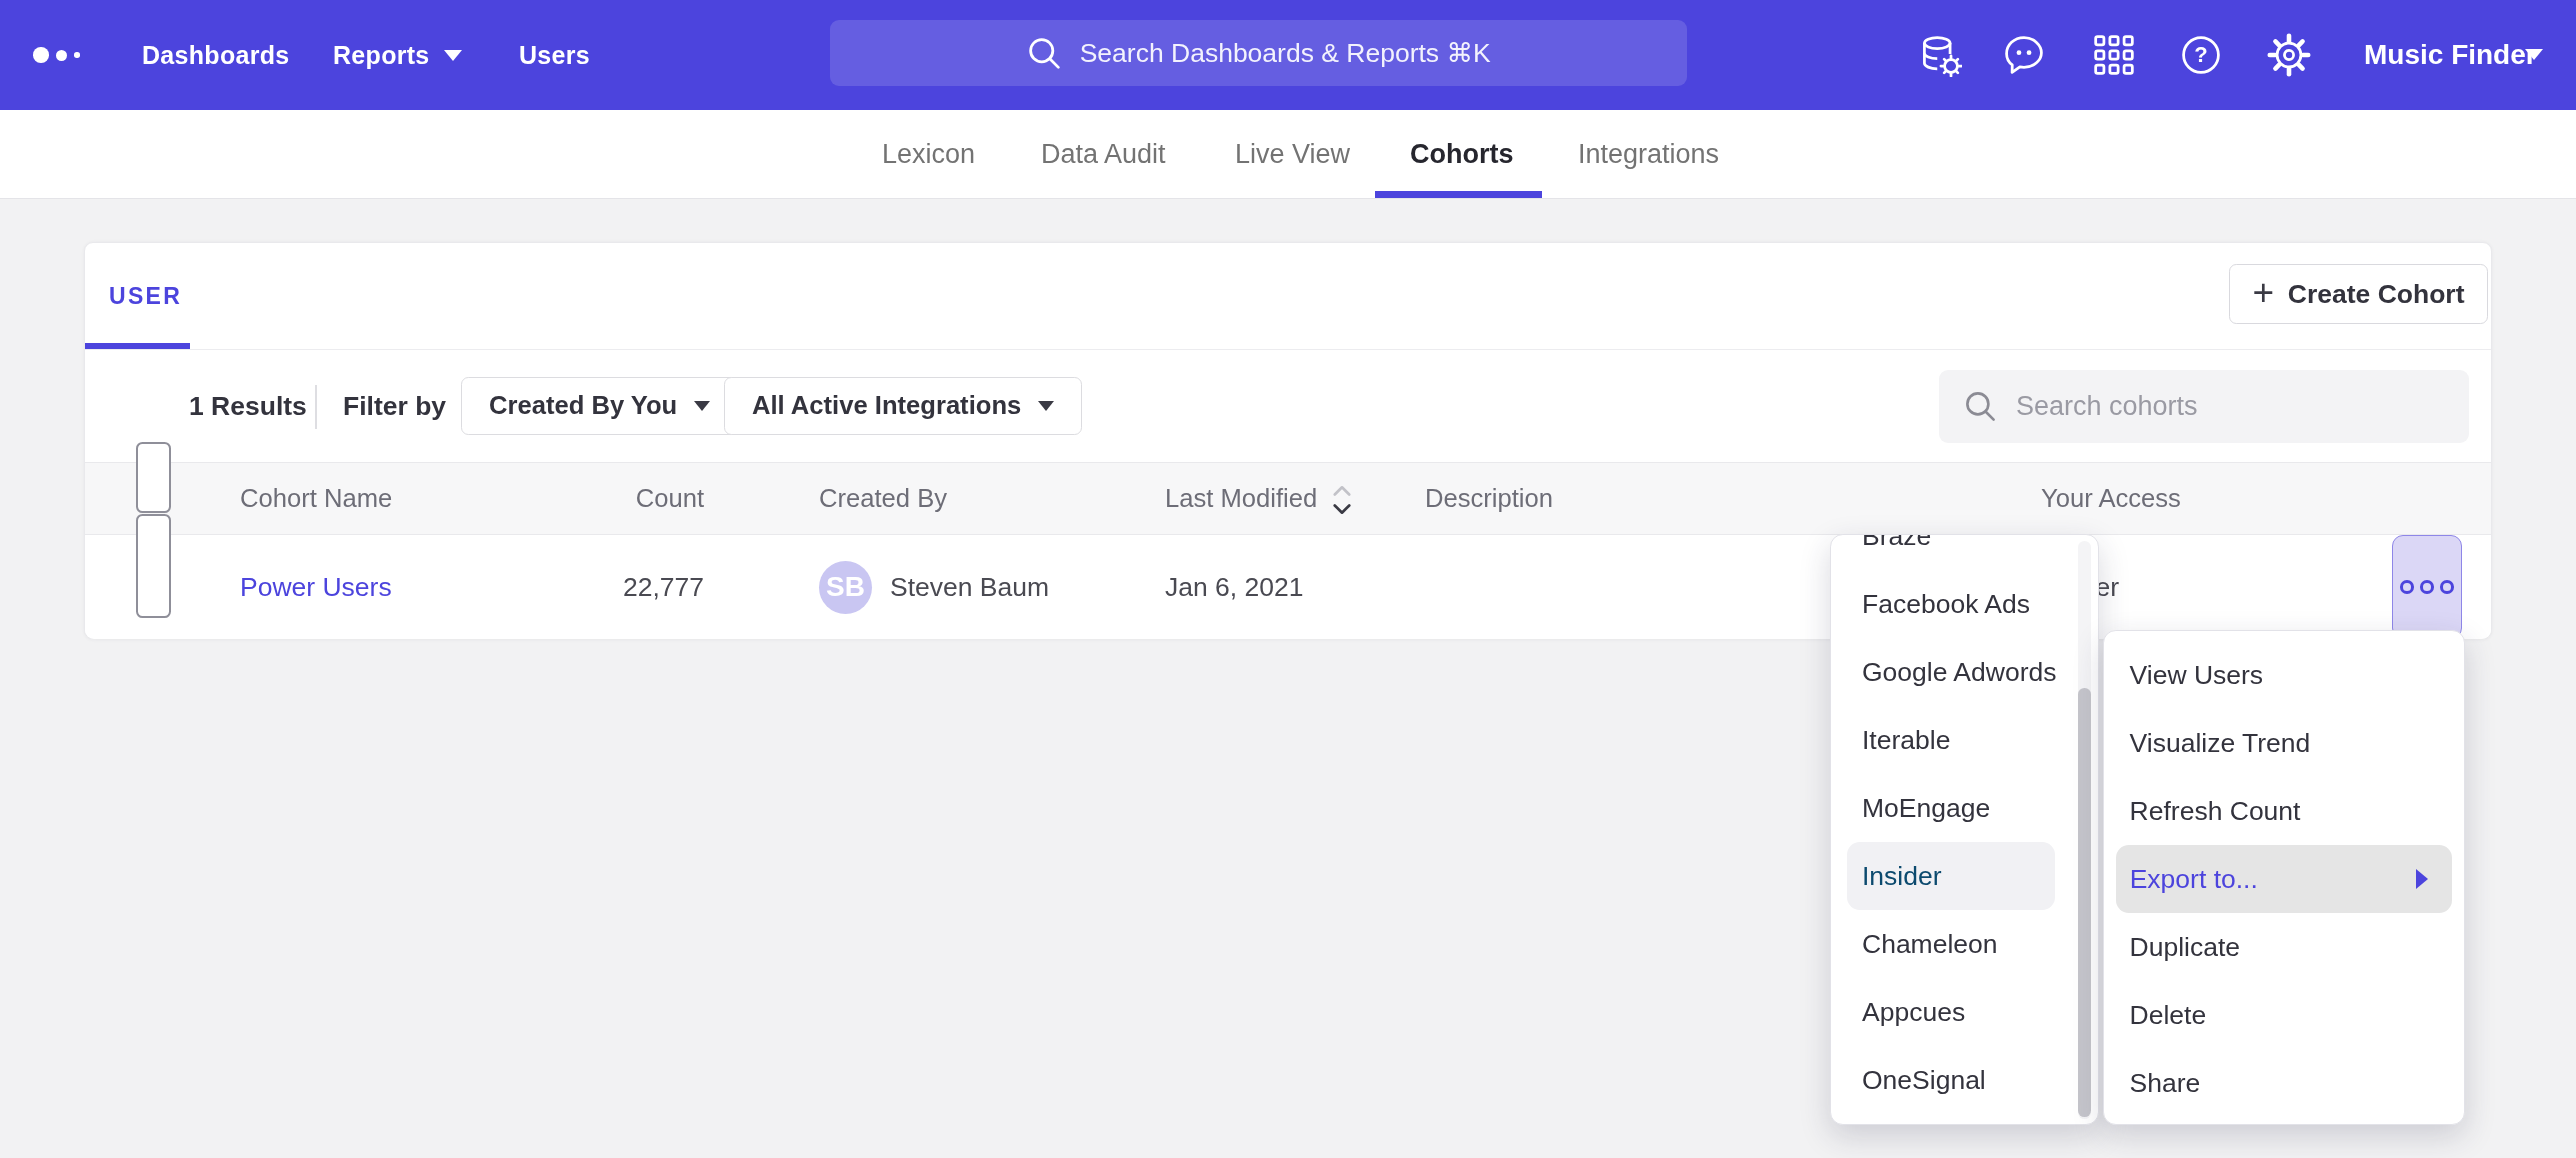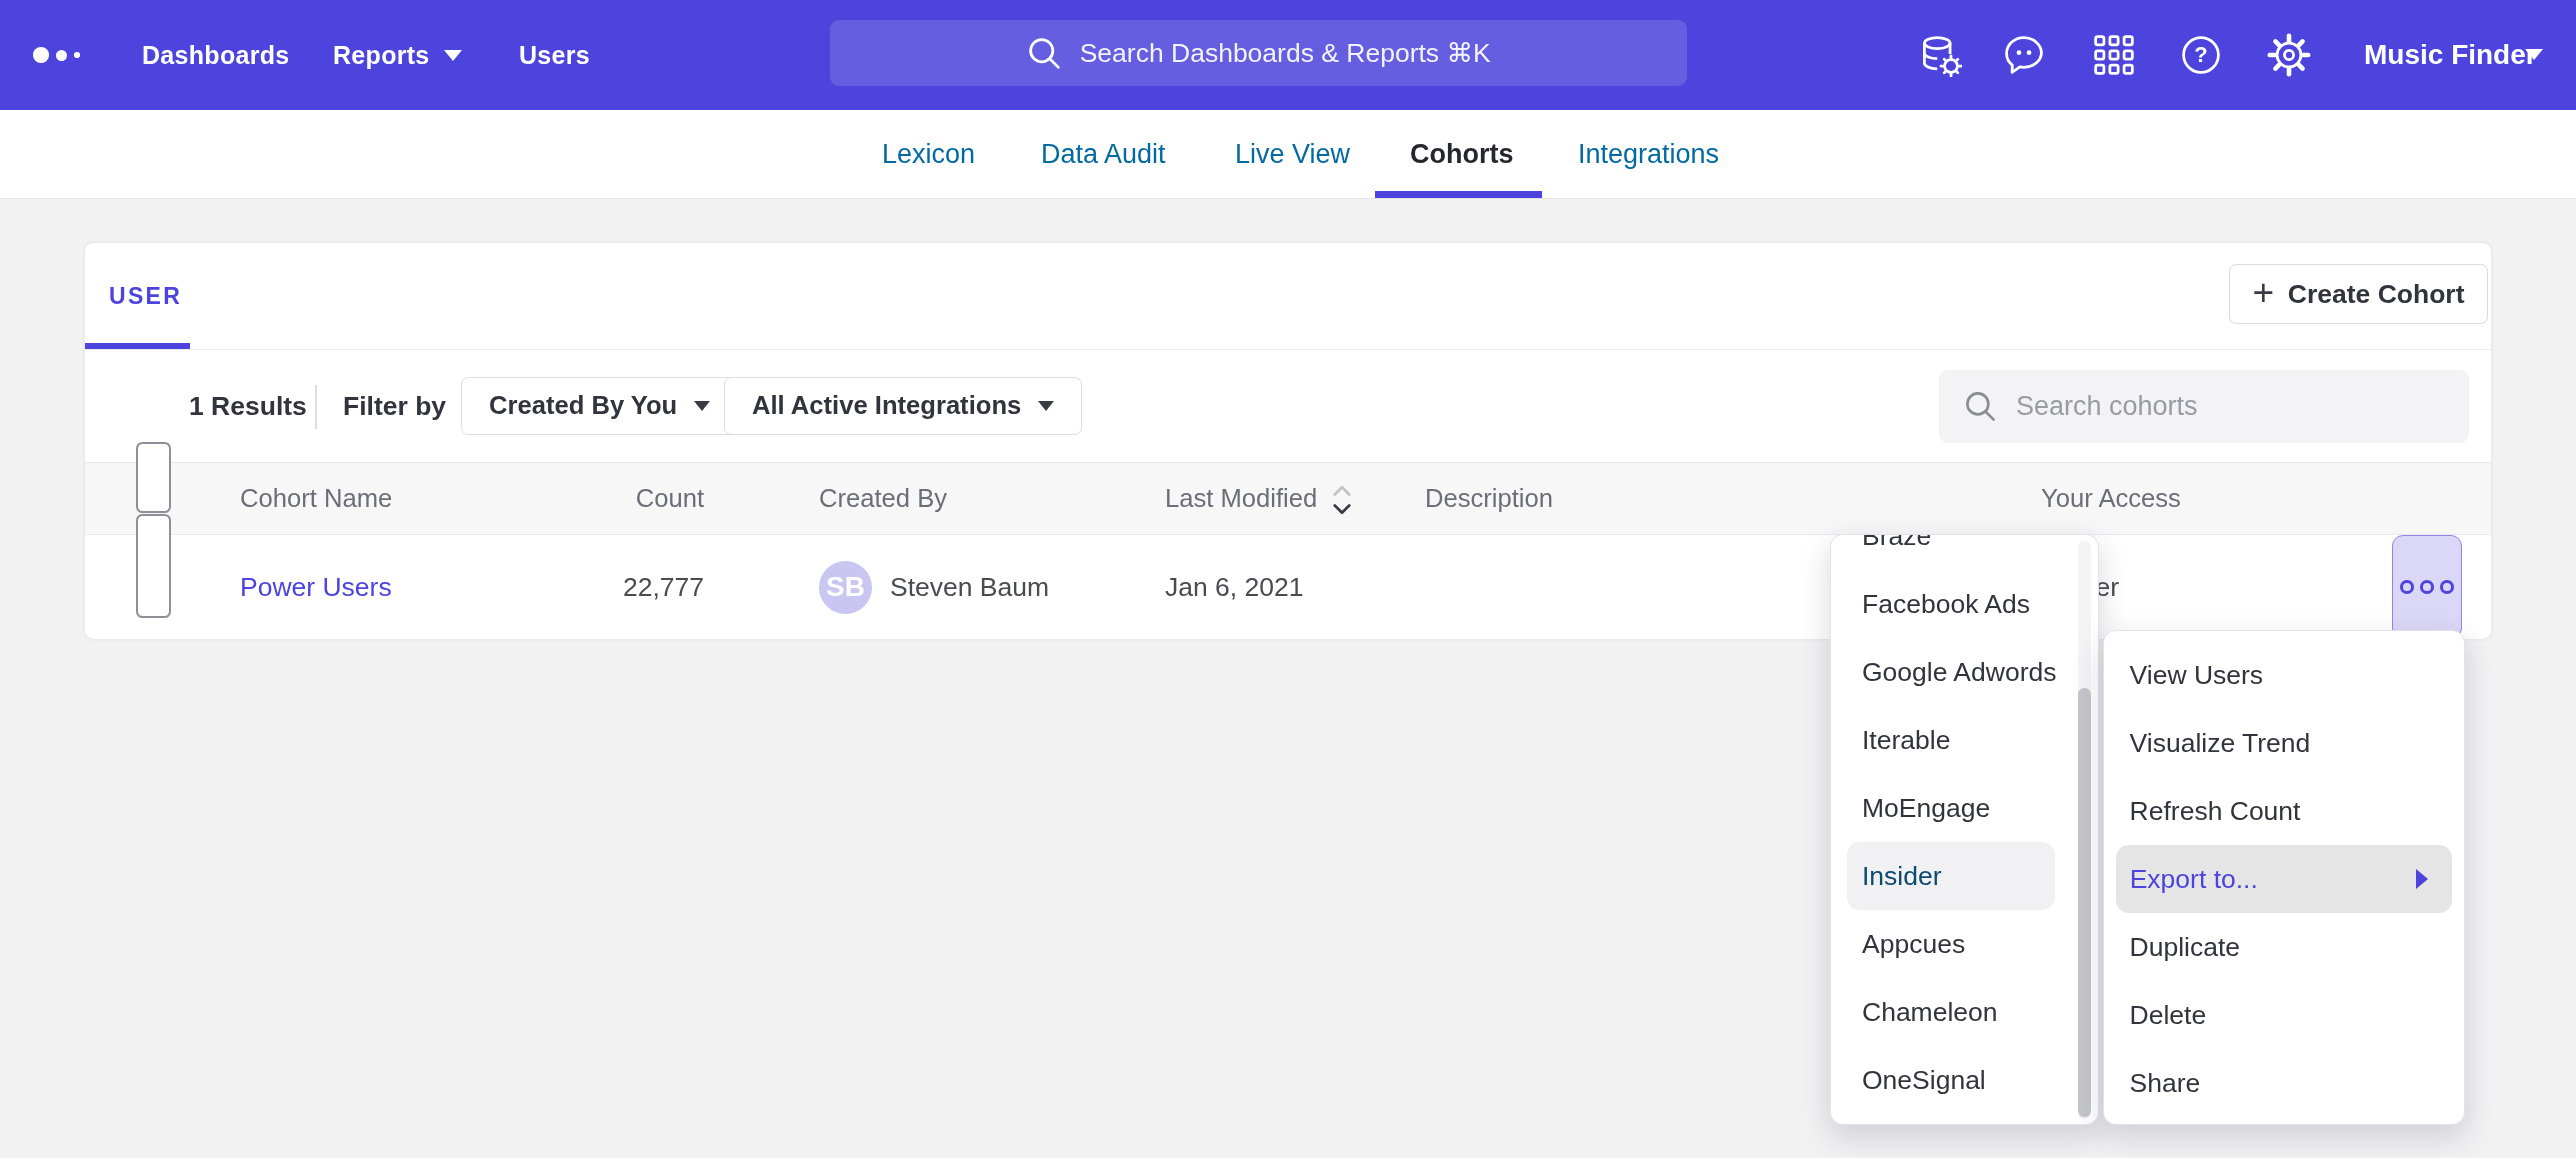--- a/index.html
+++ b/index.html
@@ -21,21 +21,21 @@
   .caret-down { width:0;height:0;border-left:9px solid transparent;border-right:9px solid transparent;border-top:11px solid #fff; }
   .gsearch { position:absolute; left:830px; top:20px; width:857px; height:66px; background:rgba(255,255,255,0.14); border-radius:9px; display:flex; align-items:center; justify-content:center; gap:16.4px; cursor:text;}
   .gsearch input { background:transparent; border:none; outline:none; color:#fff; font-size:26.5px; width:411px; font-family:"Liberation Sans",sans-serif;}
   .gsearch input::placeholder { color:rgba(255,255,255,0.92); opacity:1; }
   .nav-icon { position:absolute; top:33px; width:44px; height:44px; cursor:pointer; }
   .project { position:absolute; left:2364px; top:0; height:110px; line-height:110px; color:#fff; font-size:28px; font-weight:700; cursor:pointer;}
   .project-caret { position:absolute; left:2525px; top:49px; }
 
   
   .subnav { position:absolute; top:110px; left:0; width:2576px; height:89px; background:#fff; border-bottom:0.9px solid #e4e4e8; z-index:4;}
-  .tab { position:absolute; top:0; height:88px; line-height:88px; font-size:27px; color:#0369a1; cursor:pointer; }
+  .tab { position:absolute; top:0; height:88px; line-height:88px; font-size:27px; color:#737373; cursor:pointer; }
   .tab.active { color:#26262e; font-weight:600; }
   .tab-underline { position:absolute; left:1375px; bottom:0; width:167px; height:7.3px; background:#4c44dd; }
 
   
   .card { position:absolute; left:84px; top:242px; width:2408px; height:397px; background:#fff; border:0.9px solid #e9e9ec; border-radius:9px; box-shadow:0 0.9px 3.7px rgba(30,30,50,0.05); z-index:1;}
   .card-header { position:absolute; top:0; left:0; width:100%; height:107px; border-bottom:0.9px solid #ececef; border-radius:9px 9px 0 0;}
   .user-tab { position:absolute; left:24px; top:40px; color:#4c44dd; font-size:23px; font-weight:700; letter-spacing:2.3px; cursor:pointer;}
   .user-underline { position:absolute; left:0; top:100px; width:105px; height:6.4px; background:#4c44dd; }
   .create-btn { position:absolute; left:2144px; top:21px; width:259px; height:60px; border:0.9px solid #d9d9de; border-radius:7.3px; background:#fff; display:flex; align-items:center; justify-content:center; gap:13.7px; font-size:26.5px; font-weight:600; color:#33333d; cursor:pointer;}
   .plus { font-size:37px; font-weight:400; line-height:37px; color:#3a3a44; margin-top:-3.7px;}
@@ -249,22 +249,22 @@
 </div>
 
 <div class="menu menu-export-targets">
   <ul>
     <li>Braze</li>
     <li>Facebook Ads</li>
     <li>Google Adwords</li>
     <li>Iterable</li>
     <li>MoEngage</li>
     <li class="hl">Insider</li>
+    <li>Chameleon</li>
     <li>Appcues</li>
-    <li>Chameleon</li>
     <li>OneSignal</li>
   </ul>
   <div class="scrollbar-track"></div>
   <div class="scrollbar-thumb"></div>
 </div>
 
 <div class="menu menu-actions">
   <ul>
     <li>View Users</li>
     <li>Visualize Trend</li>

